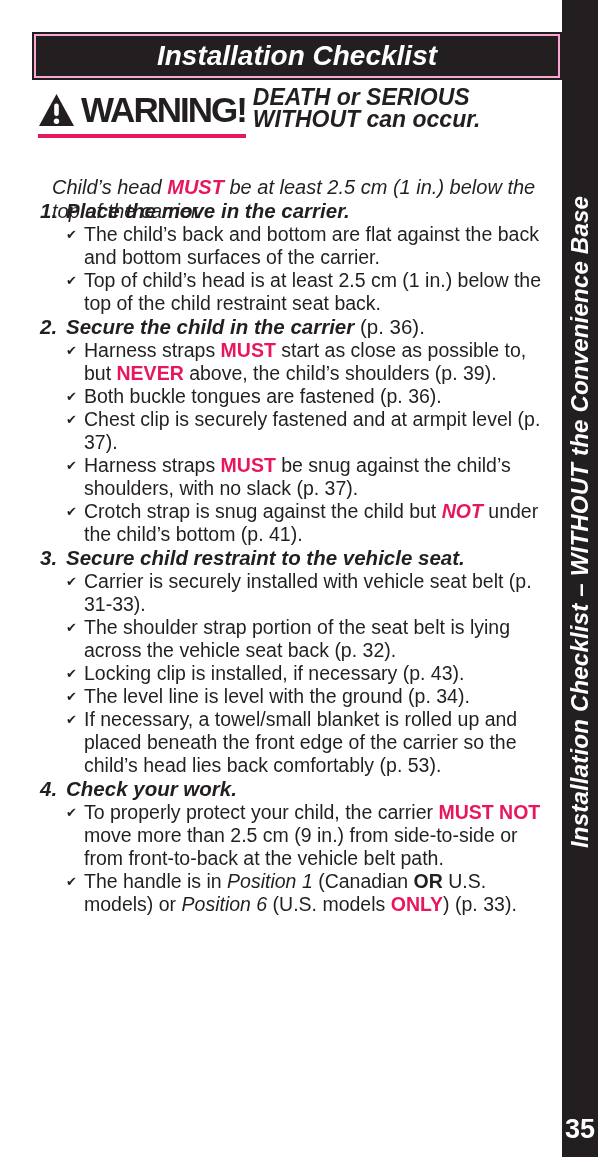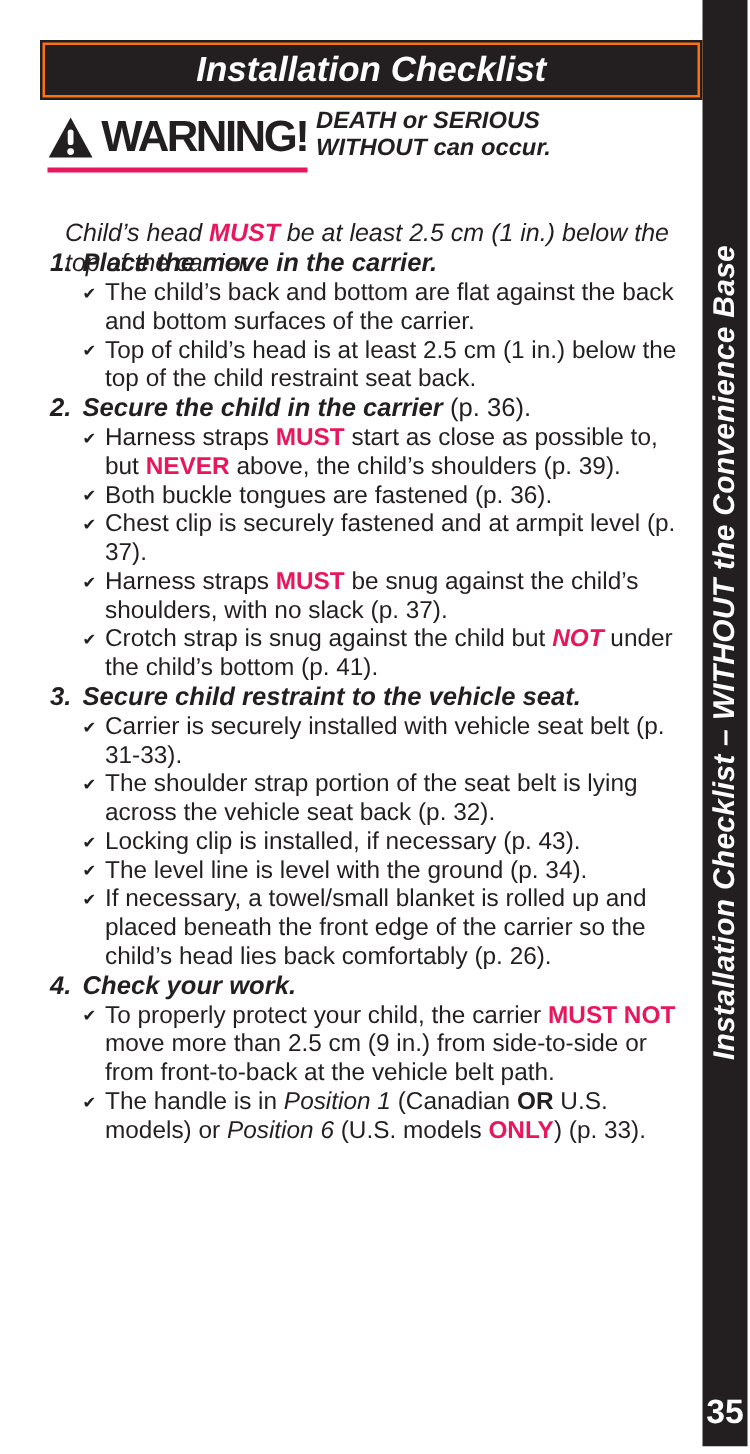--- a/index.html
+++ b/index.html
@@ -34,21 +34,21 @@
     position:absolute;bottom:12px;left:0;width:100%;
     text-align:center;color:#fff;
     font-weight:bold;font-size:27px;margin-top:36px;
   }
 
   
   .titlebar{
     position:absolute;left:32px;top:32px;width:530px;
     box-sizing:border-box;
     border:2px solid var(--black);
-    padding:2px;background:#f97316;
+    padding:2px;background:#f9a8d4;
   }
   .titlebar-inner{
     background:var(--black);color:#fff;
     text-align:center;
     font-style:italic;font-weight:bold;
     font-size:28px;line-height:40px;
   }
 
   
   .warning-row{
@@ -60,21 +60,21 @@
     border-bottom:4px solid var(--red);
     padding-bottom:4px;
   }
   .warning-word{
     font-weight:bold;font-size:35px;line-height:40px;
     letter-spacing:-2px;
   }
   .warning-right{
     margin-left:7px;padding-bottom:8px;
     font-weight:bold;font-style:italic;
-    font-size:19px;line-height:22px;
+    font-size:23px;line-height:22px;
   }
 
   
   .intro{
     position:absolute;left:52px;top:147px;width:498px;
     font-size:20px;line-height:24px;margin-top:28px;
   }
 
   
   .checklist{
@@ -187,21 +187,21 @@
         <div class="sub">
           <span class="check">✔</span>
           <span class="sub-text"><span class="run ">Locking clip is installed, if necessary (p. 43).</span></span>
         </div>
         <div class="sub">
           <span class="check">✔</span>
           <span class="sub-text"><span class="run ">The level line is level with the ground (p. 34).</span></span>
         </div>
         <div class="sub">
           <span class="check">✔</span>
-          <span class="sub-text"><span class="run ">If necessary, a towel/small blanket is rolled up and placed beneath the front edge of the carrier so the child’s head lies back comfortably (p. 26).</span></span>
+          <span class="sub-text"><span class="run ">If necessary, a towel/small blanket is rolled up and placed beneath the front edge of the carrier so the child’s head lies back comfortably (p. 53).</span></span>
         </div>
       </div>
       <div>
         <div class="item-title">
           <span class="item-num">4.</span>
           <span><span class="run b i">Check your work.</span></span>
         </div>
         <div class="sub">
           <span class="check">✔</span>
           <span class="sub-text"><span class="run ">To properly protect your child, the carrier </span><span class="run b r">MUST NOT</span><span class="run "> move more than 2.5 cm (9 in.) from side-to-side or from front-to-back at the vehicle belt path.</span></span>

